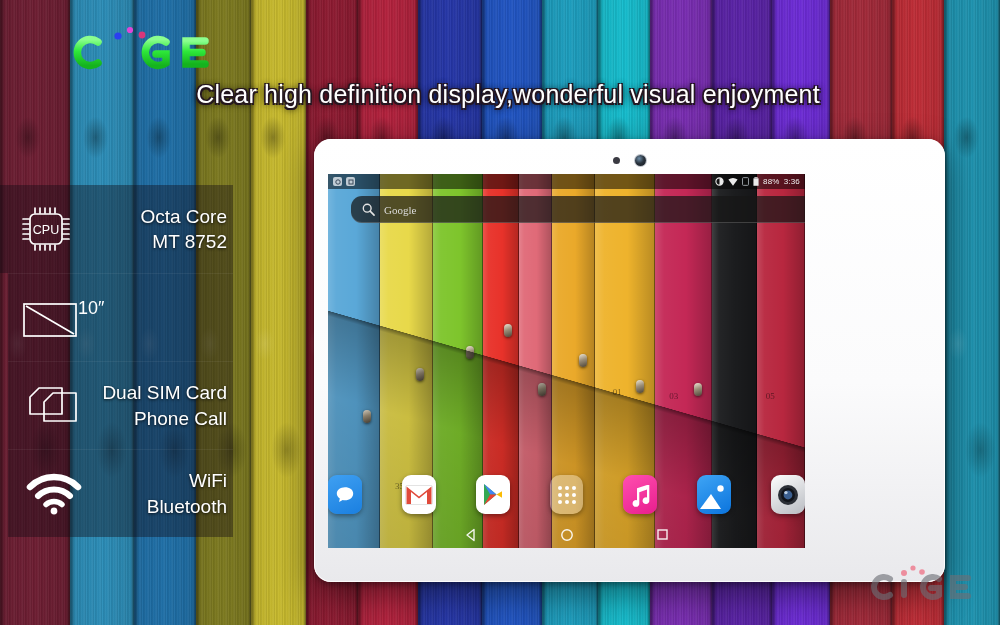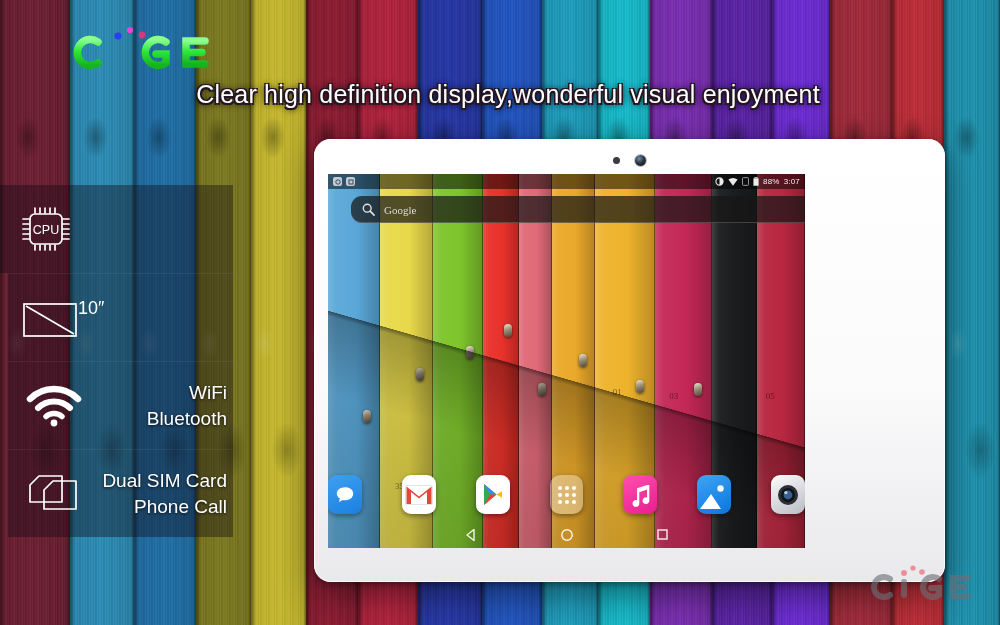--- a/index.html
+++ b/index.html
@@ -323,63 +323,67 @@
           <g stroke="#ffffff" stroke-width="1.7" fill="none" stroke-linecap="round">
             <rect x="14" y="14" width="32" height="30" rx="5"></rect>
             <path d="M19 8 L19 13 M24 8 L24 13 M29 8 L29 13 M34 8 L34 13 M39 8 L39 13"></path>
             <path d="M19 45 L19 50 M24 45 L24 50 M29 45 L29 50 M34 45 L34 50 M39 45 L39 50"></path>
             <path d="M7 19 L13 19 M7 24 L13 24 M7 29 L13 29 M7 34 L13 34 M7 39 L13 39"></path>
             <path d="M47 19 L53 19 M47 24 L53 24 M47 29 L53 29 M47 34 L53 34 M47 39 L53 39"></path>
           </g>
           <text x="30" y="34" text-anchor="middle" fill="#ffffff" font-size="12.5" font-family="Liberation Sans, sans-serif">CPU</text>
         </svg>
       </div>
+      <div class="feat-text">
+        <div>Octa Core</div>
+        <div>MT 8752</div>
+      </div>
     </div>
 
     <div class="feature">
       <div class="feat-icon">
         <svg width="72" height="52" viewBox="0 0 72 52" aria-hidden="true" style="overflow:visible">
           <g stroke="#ffffff" stroke-width="1.7" fill="none">
             <rect x="6" y="12" width="52" height="32"></rect>
             <path d="M8 14 L56 42"></path>
           </g>
           <text x="60" y="22" fill="#ffffff" font-size="18" font-family="Liberation Sans, sans-serif">10″</text>
         </svg>
+      </div>
+    </div>
+
+    <div class="feature">
+      <div class="feat-icon">
+        <svg width="64" height="50" viewBox="0 0 64 50" aria-hidden="true">
+          <g stroke="#ffffff" stroke-width="1.7" fill="none" stroke-linejoin="round">
+            <path d="M8 16 L17 7 L40 7 L40 33 L8 33 Z"></path>
+            <path d="M22 21 L31 12 L54 12 L54 40 L22 40 Z"></path>
+          </g>
+        </svg>
+      </div>
+      <div class="feat-text">
+        <div>Dual SIM Card</div>
+        <div>Phone Call</div>
       </div>
     </div>
 
     <div class="feature">
       <div class="feat-icon">
         <svg width="60" height="44" viewBox="0 0 60 44" aria-hidden="true">
           <g fill="none" stroke="#ffffff" stroke-linecap="round">
             <path d="M6 15 A34 34 0 0 1 54 15" stroke-width="6.5"></path>
             <path d="M14 24 A23 23 0 0 1 46 24" stroke-width="6"></path>
             <path d="M22 32.5 A12 12 0 0 1 38 32.5" stroke-width="5.5"></path>
           </g>
           <circle cx="30" cy="39" r="3.4" fill="#ffffff"></circle>
         </svg>
       </div>
       <div class="feat-text">
         <div>WiFi</div>
         <div>Bluetooth</div>
-      </div>
-    </div>
-
-    <div class="feature">
-      <div class="feat-icon">
-        <svg width="64" height="50" viewBox="0 0 64 50" aria-hidden="true">
-          <g stroke="#ffffff" stroke-width="1.7" fill="none" stroke-linejoin="round">
-            <path d="M8 16 L17 7 L40 7 L40 33 L8 33 Z"></path>
-            <path d="M22 21 L31 12 L54 12 L54 40 L22 40 Z"></path>
-          </g>
-        </svg>
-      </div>
-      <div class="feat-text">
-        <div>Dual SIM Card</div>
-        <div>Phone Call</div>
       </div>
     </div>
 
   </div>
 
   <div class="tablet">
 
     <div class="bezel-cam">
       <span class="sensor-dot"></span>
       <span class="cam-dot"></span>
@@ -444,21 +448,21 @@
             <path d="M6 9 L0.5 1.6 A10 10 0 0 1 11.5 1.6 Z" fill="#eaeaea"></path>
           </svg>
           <svg width="7" height="9" viewBox="0 0 8 10">
             <rect x="0.6" y="0.6" width="6.8" height="8.8" rx="1" fill="none" stroke="#9aa0a6" stroke-width="1.1"></rect>
           </svg>
           <svg width="6" height="9" viewBox="0 0 7 10">
             <rect x="1.6" y="0" width="3.8" height="1.3" fill="#eaeaea"></rect>
             <rect x="0.5" y="1.3" width="6" height="8.7" fill="#eaeaea"></rect>
           </svg>
           <span class="sb-txt">88%</span>
-          <span class="sb-txt">3:07</span>
+          <span class="sb-txt">3:36</span>
         </div>
       </div>
 
       <div class="searchbar">
         <svg width="13" height="13" viewBox="0 0 14 14">
           <circle cx="5.6" cy="5.6" r="4.2" fill="none" stroke="#e4e4e4" stroke-width="1.5"></circle>
           <path d="M8.8 8.8 L13 13" stroke="#e4e4e4" stroke-width="1.7" stroke-linecap="round"></path>
         </svg>
         <span class="g-label">Google</span>
       </div>

